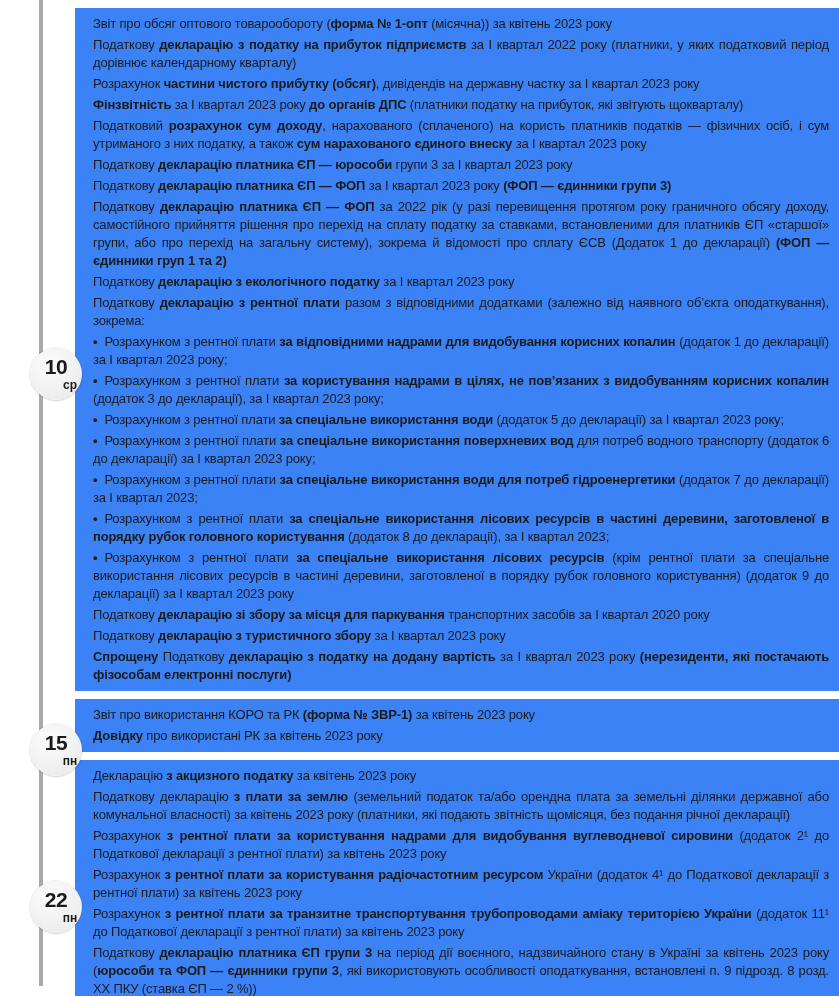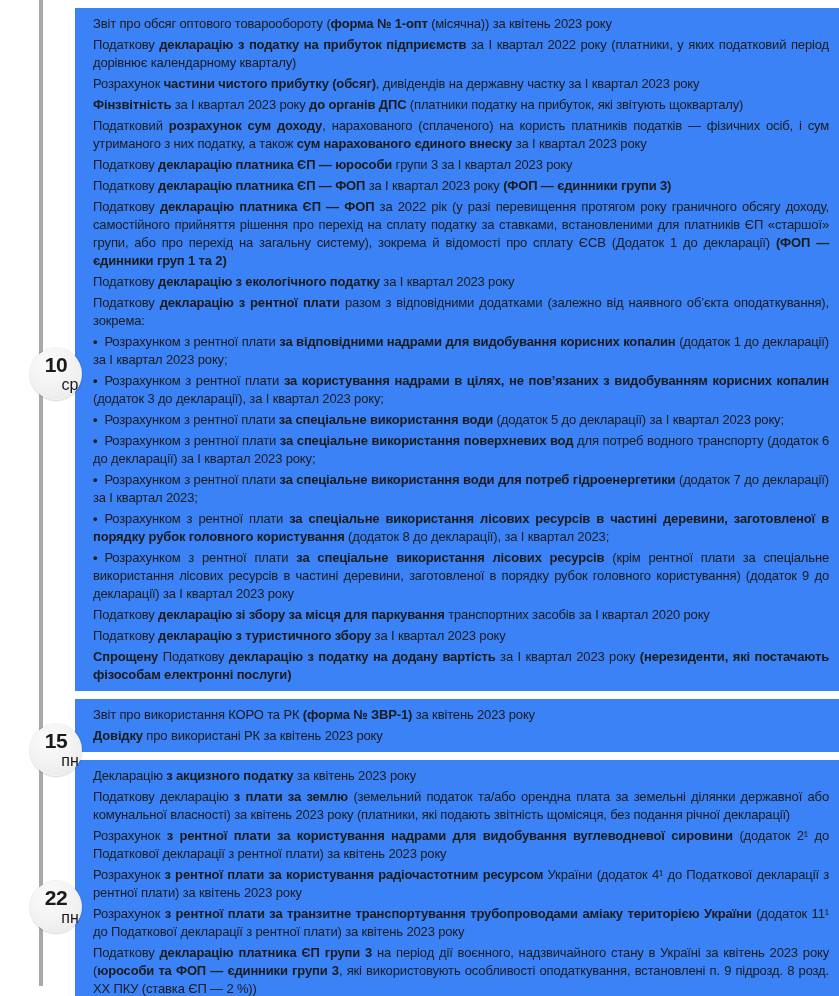--- a/index.html
+++ b/index.html
@@ -58,22 +58,22 @@
     margin-top: 24px;
   }
   .badge .day {
     font-weight: bold;
     font-size: 21px;
     line-height: 1;
     letter-spacing: -0.5px;
     color: #1a1a1a;
   }
   .badge .wd {
-    font-weight: normal;
-    font-size: 16px;
+    font-weight: bold;
+    font-size: 12px;
     line-height: 1;
     margin-top: 2px;
     color: #1a1a1a;
     padding-left: 28px;
   }
   .box {
     flex: 1 1 auto;
     background: #3b82f6;
     padding: 5px 10px 6px 18px;
     z-index: 1;

